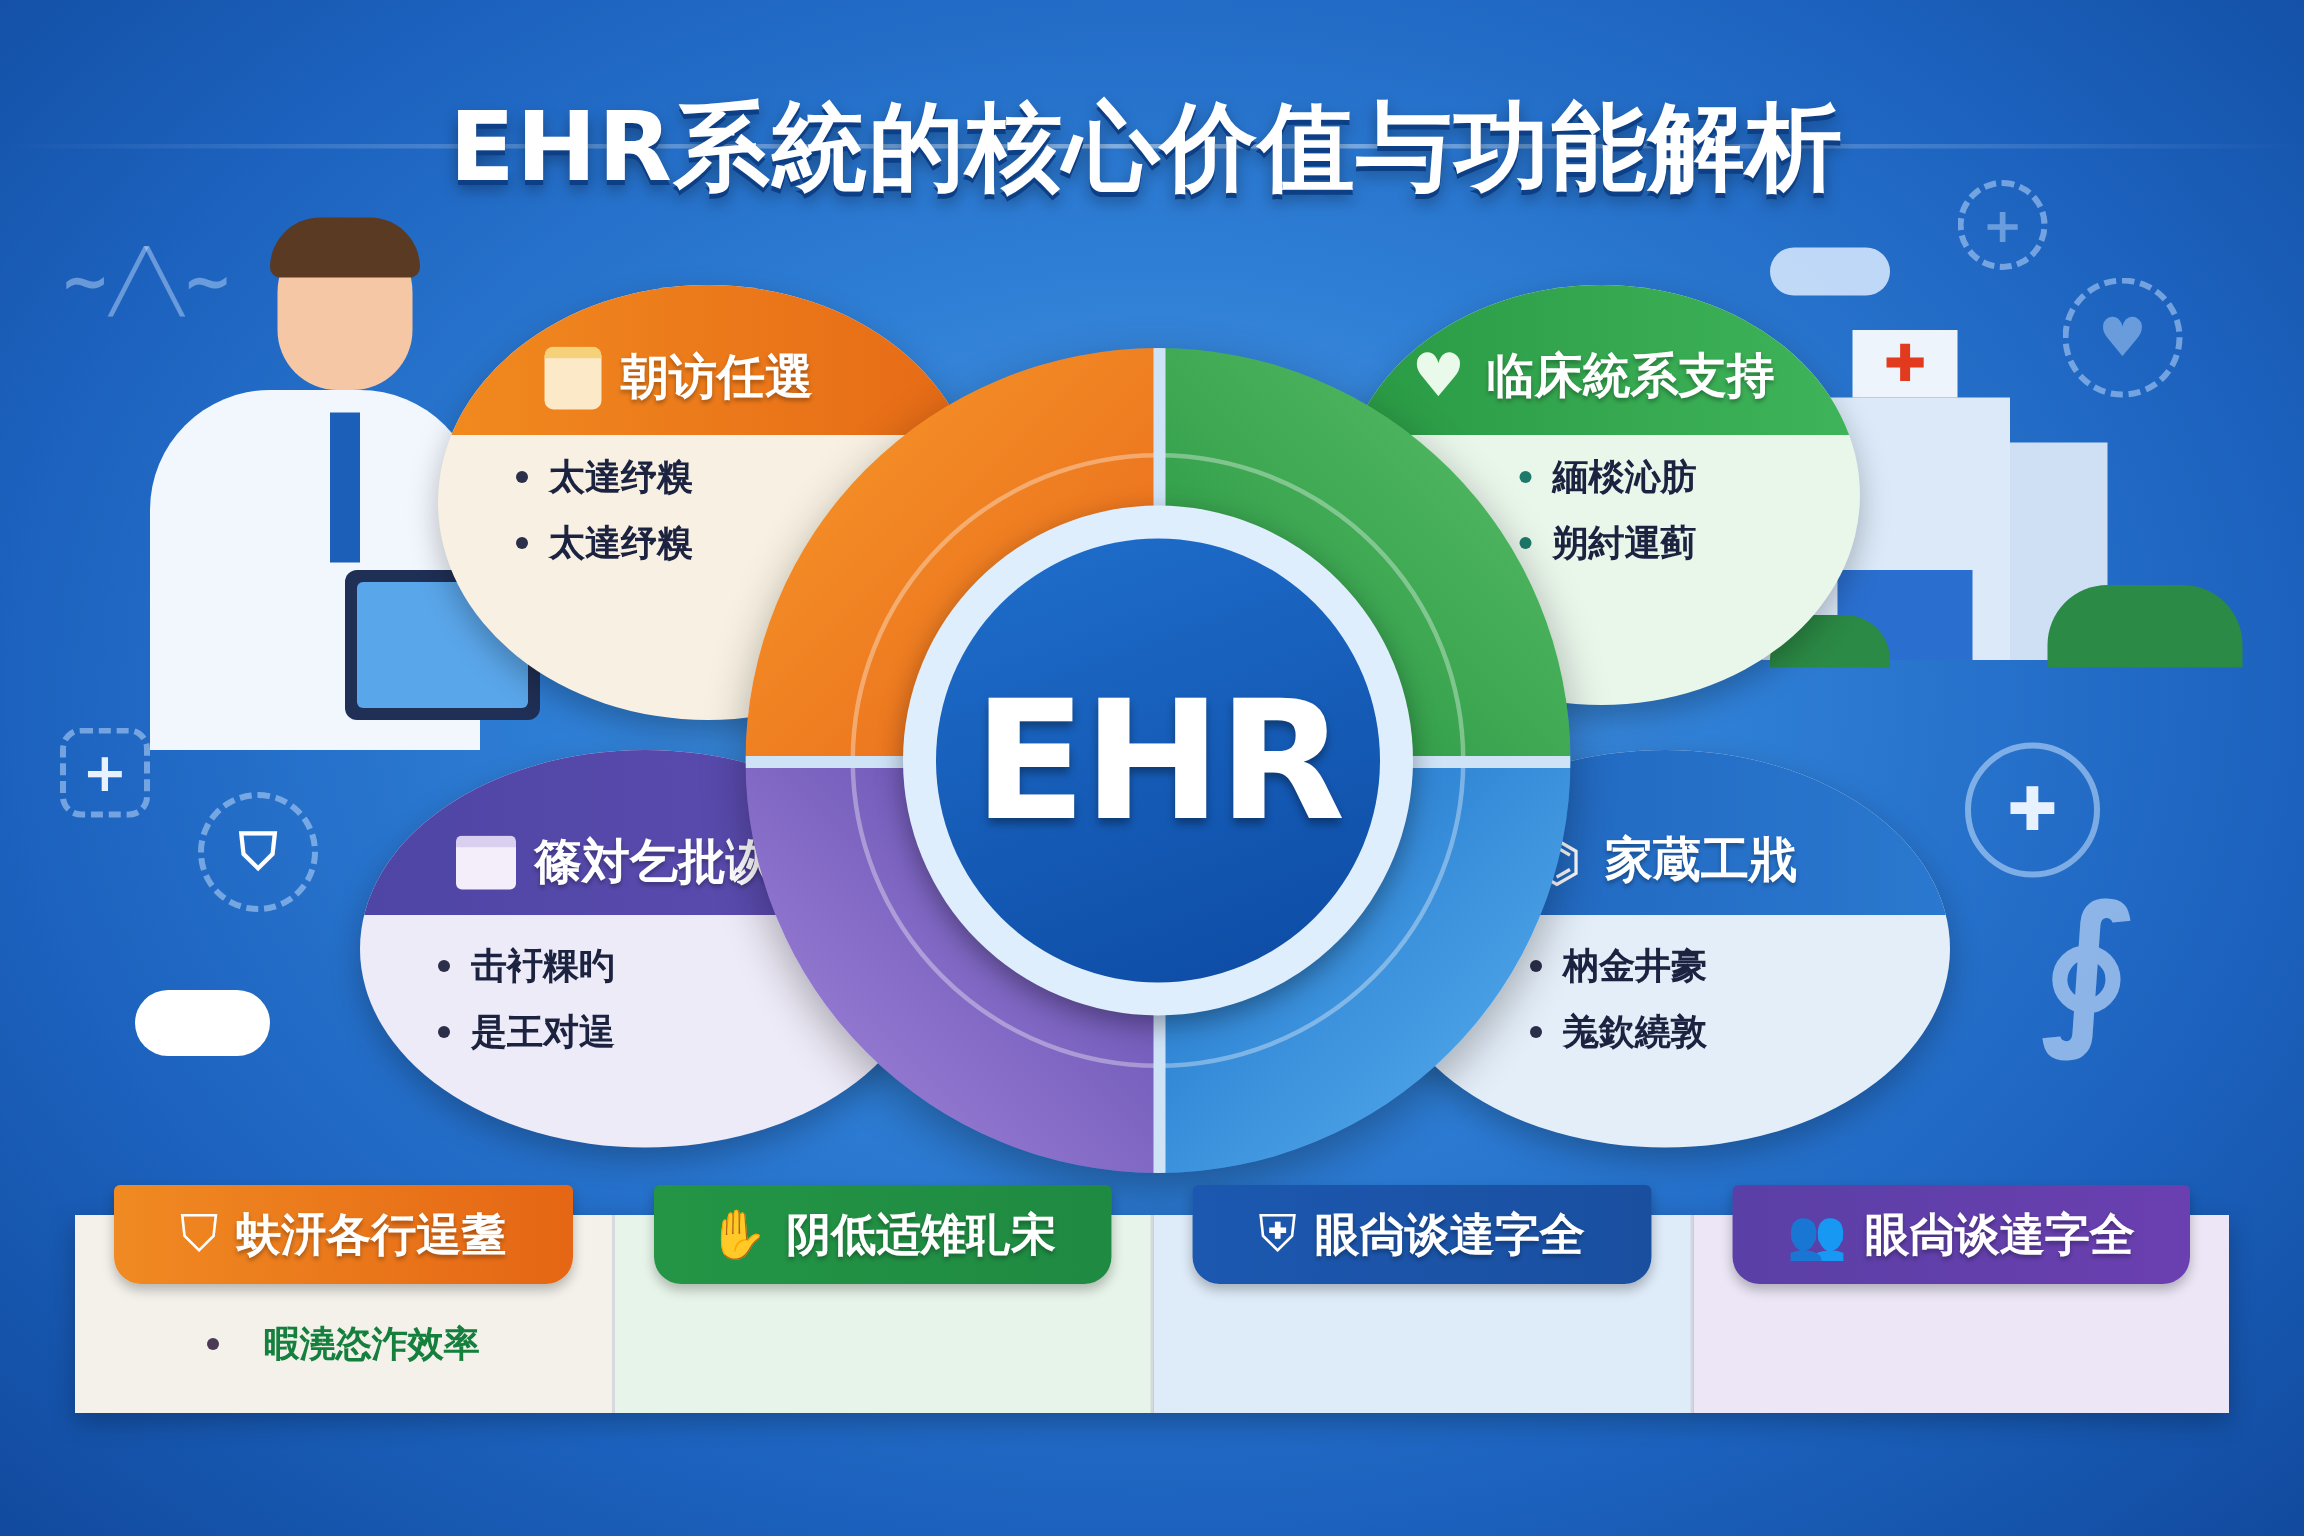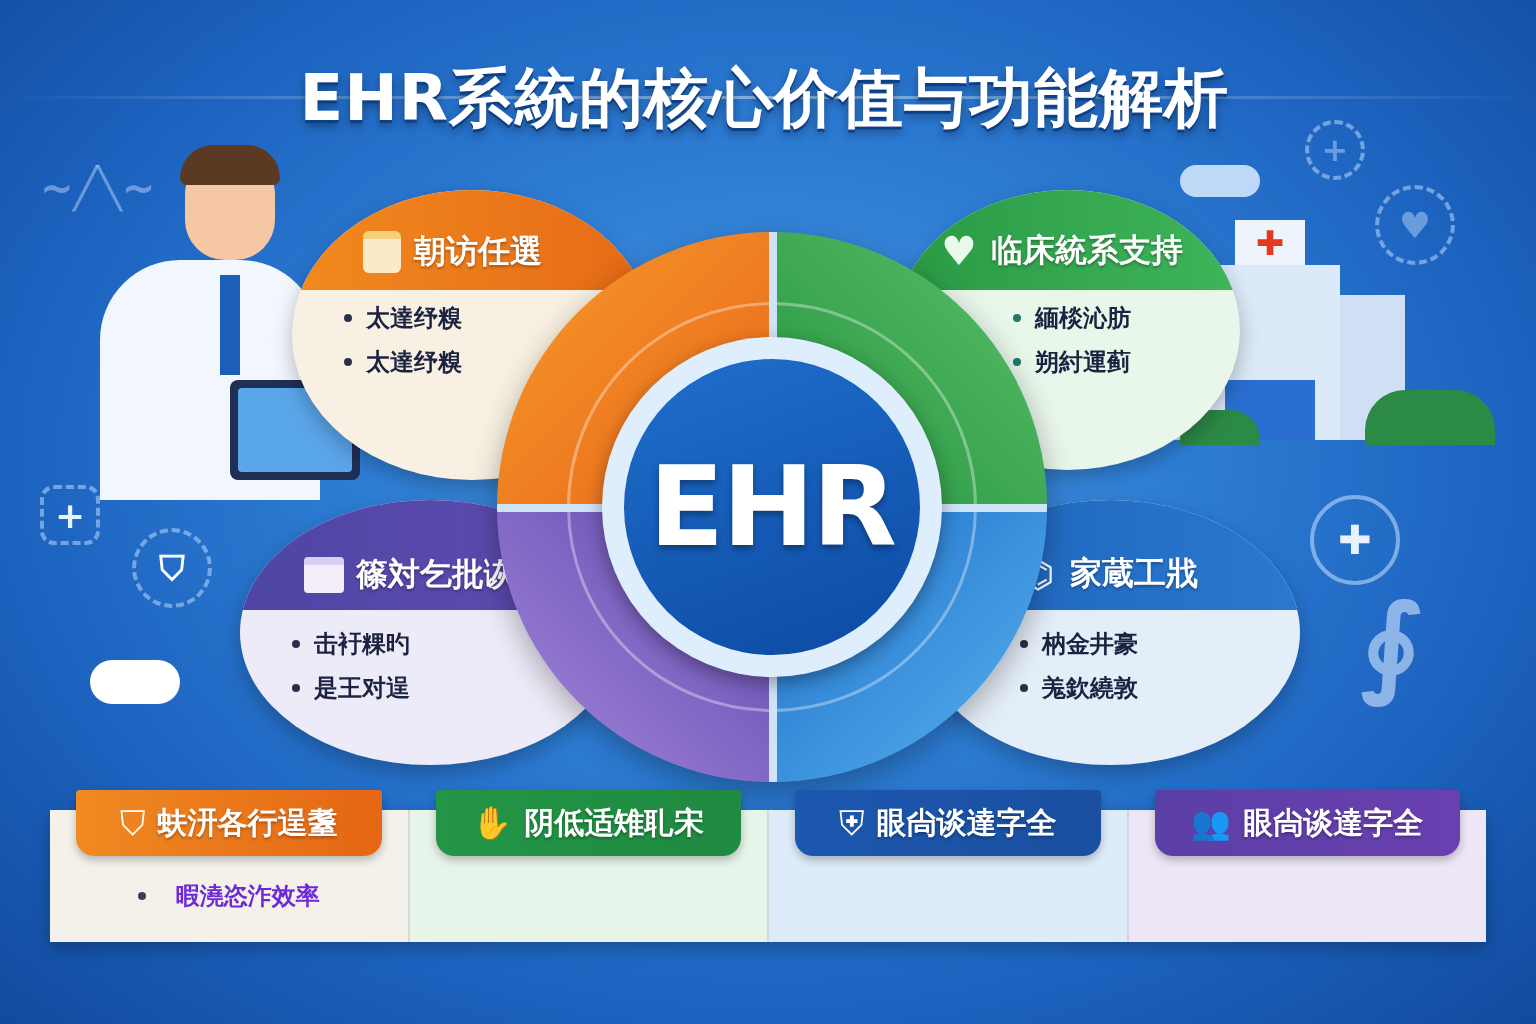--- a/index.html
+++ b/index.html
@@ -41,21 +41,21 @@
 .bubble li{font-size:24px;font-weight:bold;color:#1c2340;display:flex;align-items:center;gap:14px;margin-bottom:12px}
 .dot{width:8px;height:8px;border-radius:50%;background:#2b2f4a;display:inline-block}
 
 .strip{left:50px;top:810px;width:1436px;height:132px;display:flex;box-shadow:0 6px 16px rgba(0,0,0,.25)}
 .cell{flex:1;position:relative;border-right:2px solid rgba(200,200,210,.6)}
 .cell:last-child{border-right:none}
 .tab{position:absolute;top:-20px;left:26px;right:26px;height:66px;border-radius:4px 4px 18px 18px;
   display:flex;align-items:center;justify-content:center;gap:12px;box-shadow:0 4px 8px rgba(0,0,0,.25)}
 .tab .lbl{font-size:30px;font-weight:bold;color:#fff;text-shadow:0 2px 3px rgba(0,0,0,.3)}
 .cell .item{position:absolute;top:70px;left:0;width:100%;display:flex;justify-content:center;align-items:center;gap:30px;
-  font-size:24px;font-weight:bold;color:#6d28d9}
+  font-size:24px;font-weight:bold;color:#15803d}
 
 .doctor{left:80px;top:140px;width:290px;height:360px}
 .hospital{left:1185px;top:220px;width:320px;height:230px}
 </style>
 </head>
 <body>
 
 <div class="abs title-line" style="left:0;width:1536px"></div>
 <div class="abs title-wrap">
   <h1 class="title">EHR系統的核心价值与功能解析</h1>

